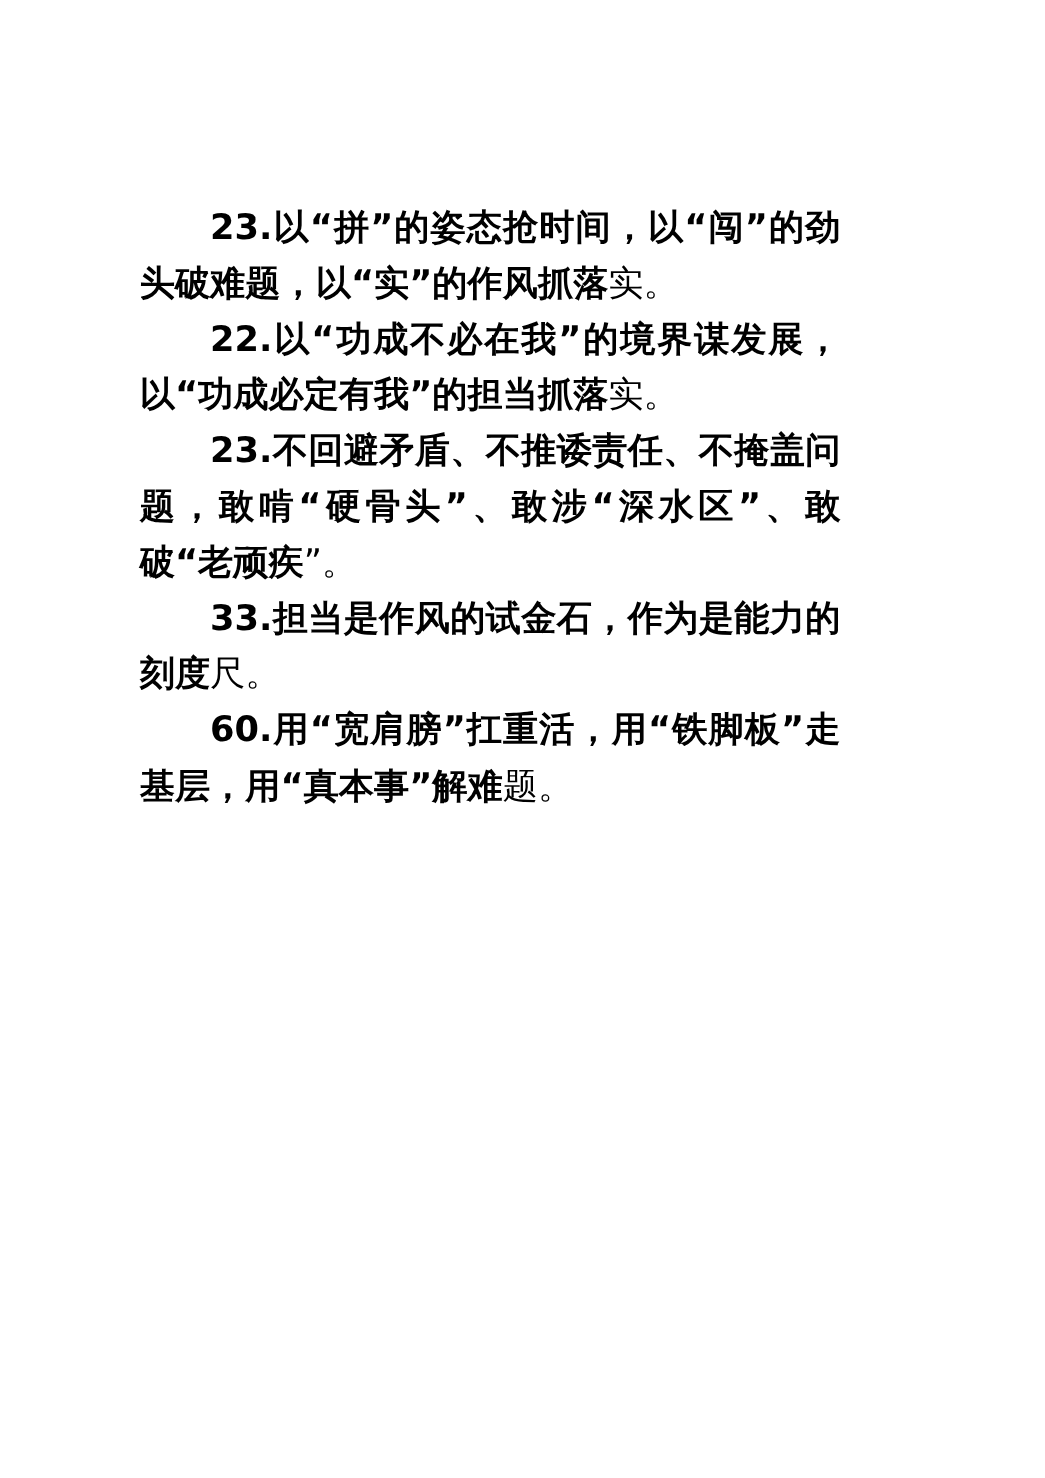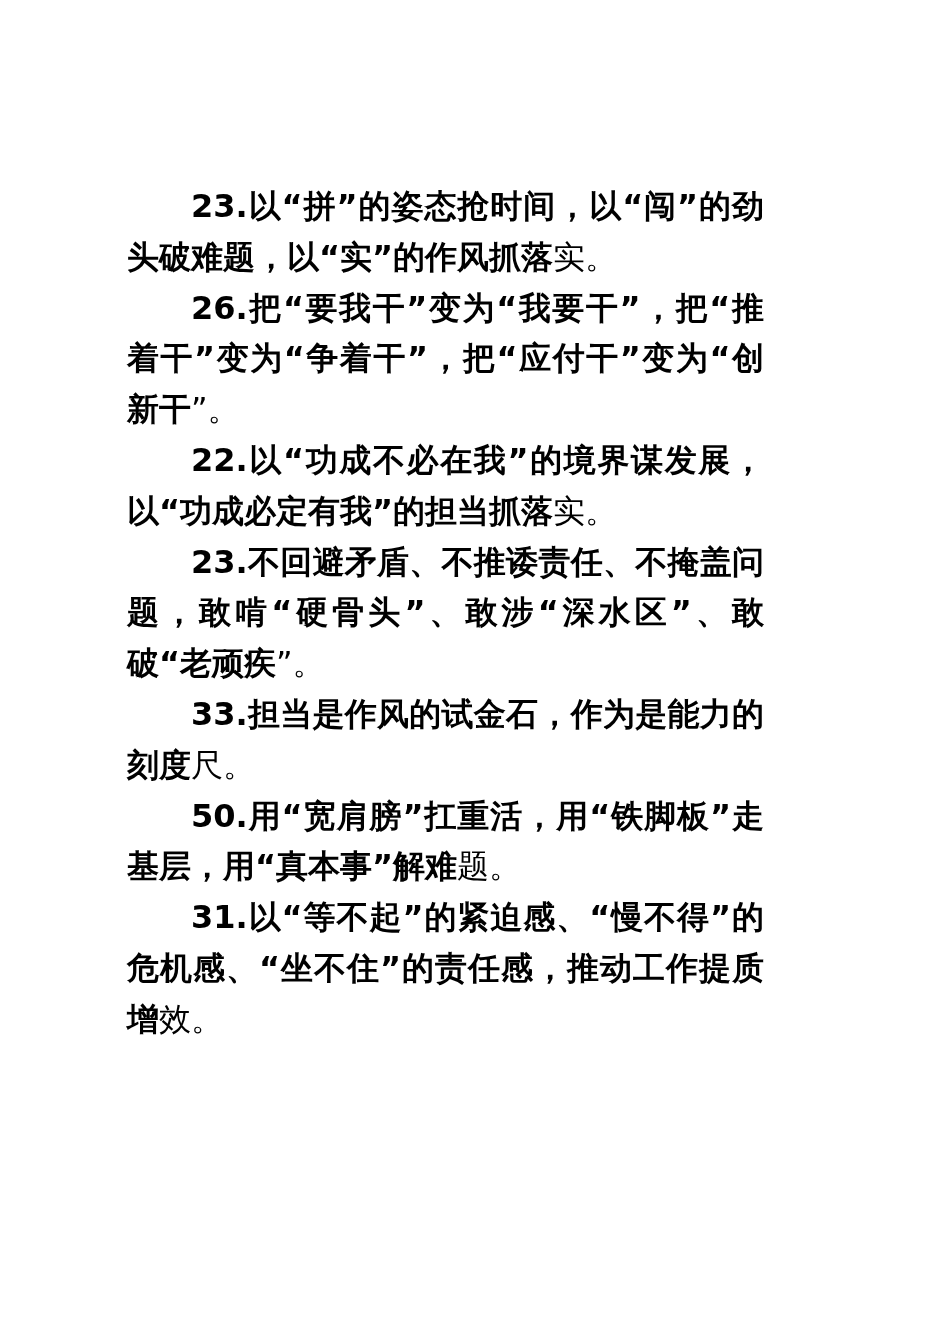--- a/index.html
+++ b/index.html
@@ -37,27 +37,25 @@
 </style>
 </head>
 <body>
 
 <div class="page">
 
   <p class="para"><span class="bold-seg">23.以“拼”的姿态抢时间，以“闯”的劲头破难题，以“实”的作风抓落</span><span class="tail-seg">实。</span></p>
 
 
 
-  <p class="para"><span class="bold-seg">26.把“要我干”变为“我要干”，把“推着干”变为“争着干”，把“应付干”变为“创新干</span><span class="tail-seg">”。</span></p>
 
   <p class="para"><span class="bold-seg">22.以“功成不必在我”的境界谋发展，以“功成必定有我”的担当抓落</span><span class="tail-seg">实。</span></p>
 
   <p class="para"><span class="bold-seg">23.不回避矛盾、不推诿责任、不掩盖问题，敢啃“硬骨头”、敢涉“深水区”、敢破“老顽疾</span><span class="tail-seg">”。</span></p>
 
   <p class="para"><span class="bold-seg">33.担当是作风的试金石，作为是能力的刻度</span><span class="tail-seg">尺。</span></p>
 
-  <p class="para"><span class="bold-seg">50.用“宽肩膀”扛重活，用“铁脚板”走基层，用“真本事”解难</span><span class="tail-seg">题。</span></p>
+  <p class="para"><span class="bold-seg">60.用“宽肩膀”扛重活，用“铁脚板”走基层，用“真本事”解难</span><span class="tail-seg">题。</span></p>
 
-  <p class="para"><span class="bold-seg">31.以“等不起”的紧迫感、“慢不得”的危机感、“坐不住”的责任感，推动工作提质增</span><span class="tail-seg">效。</span></p>
 
 
 
 </div>
 
 </body></html>

